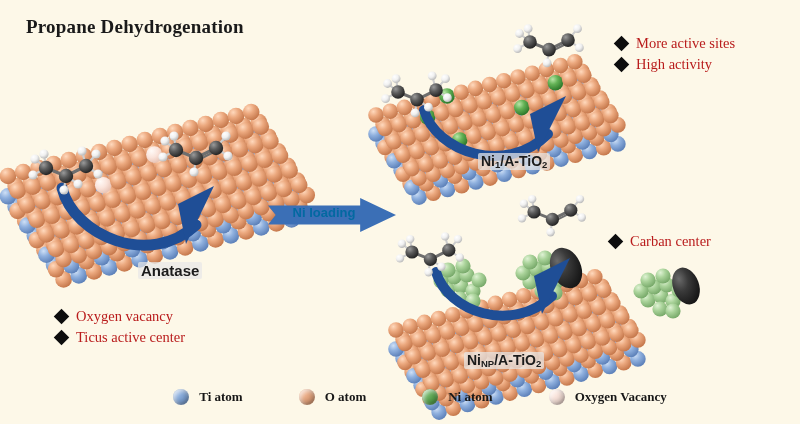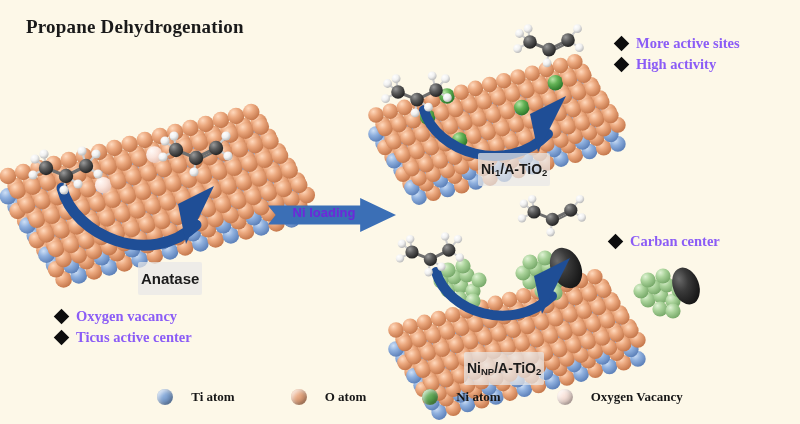--- a/index.html
+++ b/index.html
@@ -16,62 +16,62 @@
 
   
   #title{
     left:26px;top:16px;
     font-family:"Liberation Serif", serif;
     font-weight:bold;font-size:19px;color:#1a1a1a;
     letter-spacing:.2px;white-space:nowrap;
   }
 
   
-  .bullets{font-family:"Liberation Serif", serif;font-weight:bold;font-size:14.5px;color:#8b5cf6;}
+  .bullets{font-family:"Liberation Serif", serif;font-weight:normal;font-size:14.5px;color:#b91c1c;}
   .bullet-row{display:flex;align-items:center;white-space:nowrap;line-height:1.45;}
   .diamond{
     width:11px;height:11px;background:#0d0d0d;
     transform:rotate(45deg);
     margin-right:9px;flex:none;
   }
   .bullet-text{display:block;}
 
   
   .slab-label{
     font-family:"Liberation Sans", sans-serif;
     font-weight:bold;color:#1b1b1b;
     background:rgba(232,232,232,.72);
-    padding:8px 3px;border-radius:2px;
+    padding:0 3px;border-radius:2px;
     white-space:nowrap;
   }
   .slab-label sub{font-size:.68em;vertical-align:-.22em;}
 
   
   #ni-loading-arrow{
     left:268px;top:198px;width:128px;height:34px;
   }
   #ni-loading-arrow .arrow-shape{
     position:absolute;inset:0;
     background:#3b6fb6;
     clip-path:polygon(0% 22%,6% 50%,0% 78%, 72% 78%, 72% 100%, 100% 50%, 72% 0%, 72% 22%);
   }
   #ni-loading-label{
     position:absolute;left:14px;top:7px;width:84px;
     text-align:center;
     font-family:"Liberation Sans", sans-serif;
-    font-weight:bold;font-size:13px;color:#6d28d9;
+    font-weight:bold;font-size:13px;color:#0369a1;
     white-space:nowrap;
   }
 
   
   #legend{
     left:0;top:389px;width:800px;
     display:flex;justify-content:center;align-items:center;gap:16px;
   }
-  .legend-item{display:flex;align-items:flex-end;gap:18px;padding-left:40px;}
+  .legend-item{display:flex;align-items:flex-end;gap:10px;padding-left:40px;}
   .legend-dot{
     width:16px;height:16px;border-radius:50%;flex:none;
     box-shadow:inset -3px -3px 5px rgba(0,0,0,.25), inset 2px 2px 4px rgba(255,255,255,.75);
   }
   .legend-label{
     font-family:"Liberation Serif", serif;
     font-weight:bold;font-size:13px;color:#171717;white-space:nowrap;
   }
 </style>
 </head>

